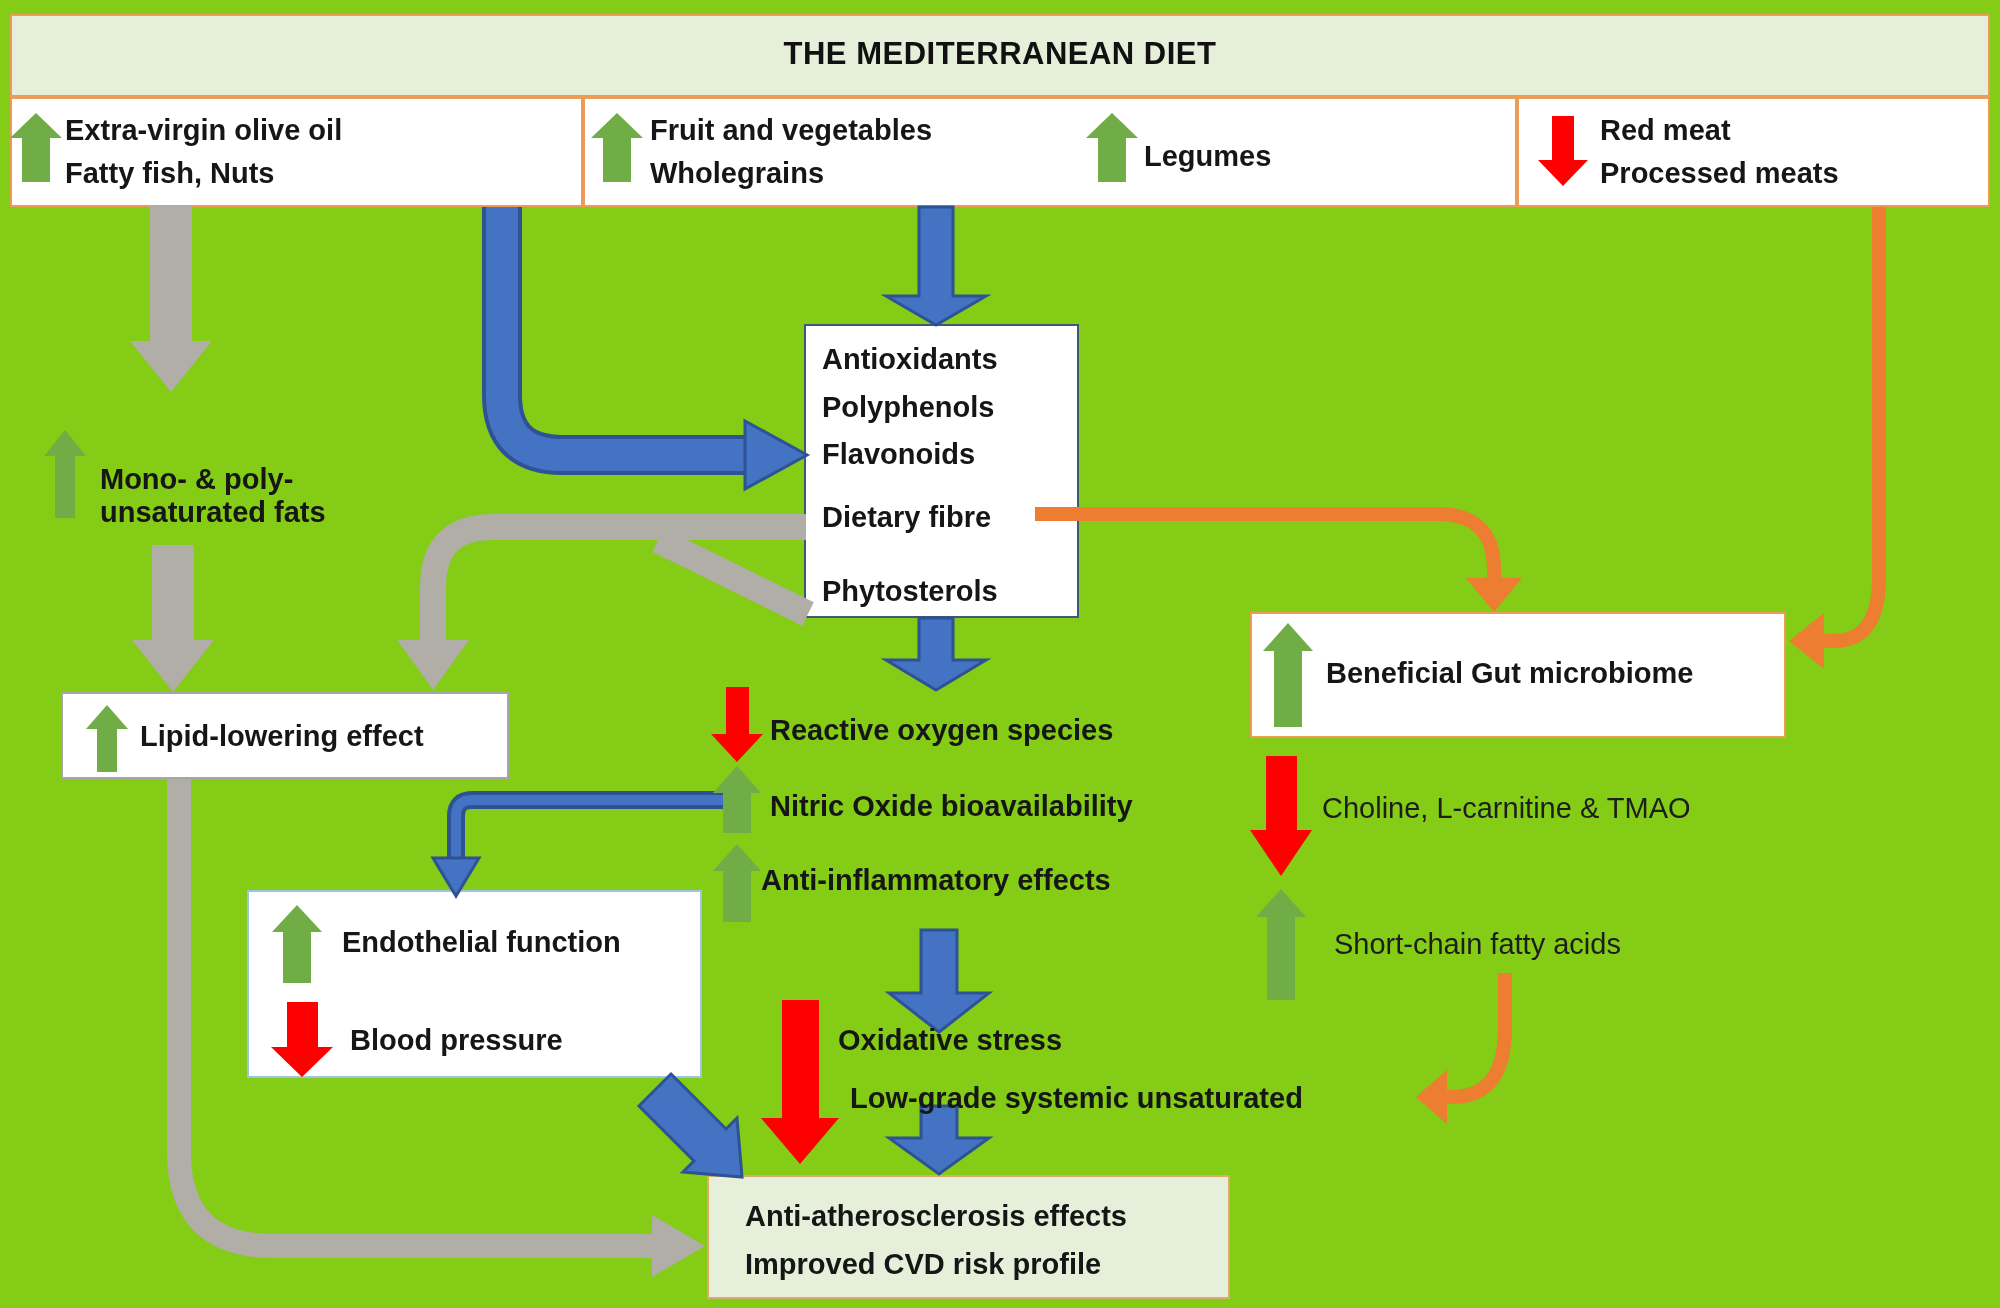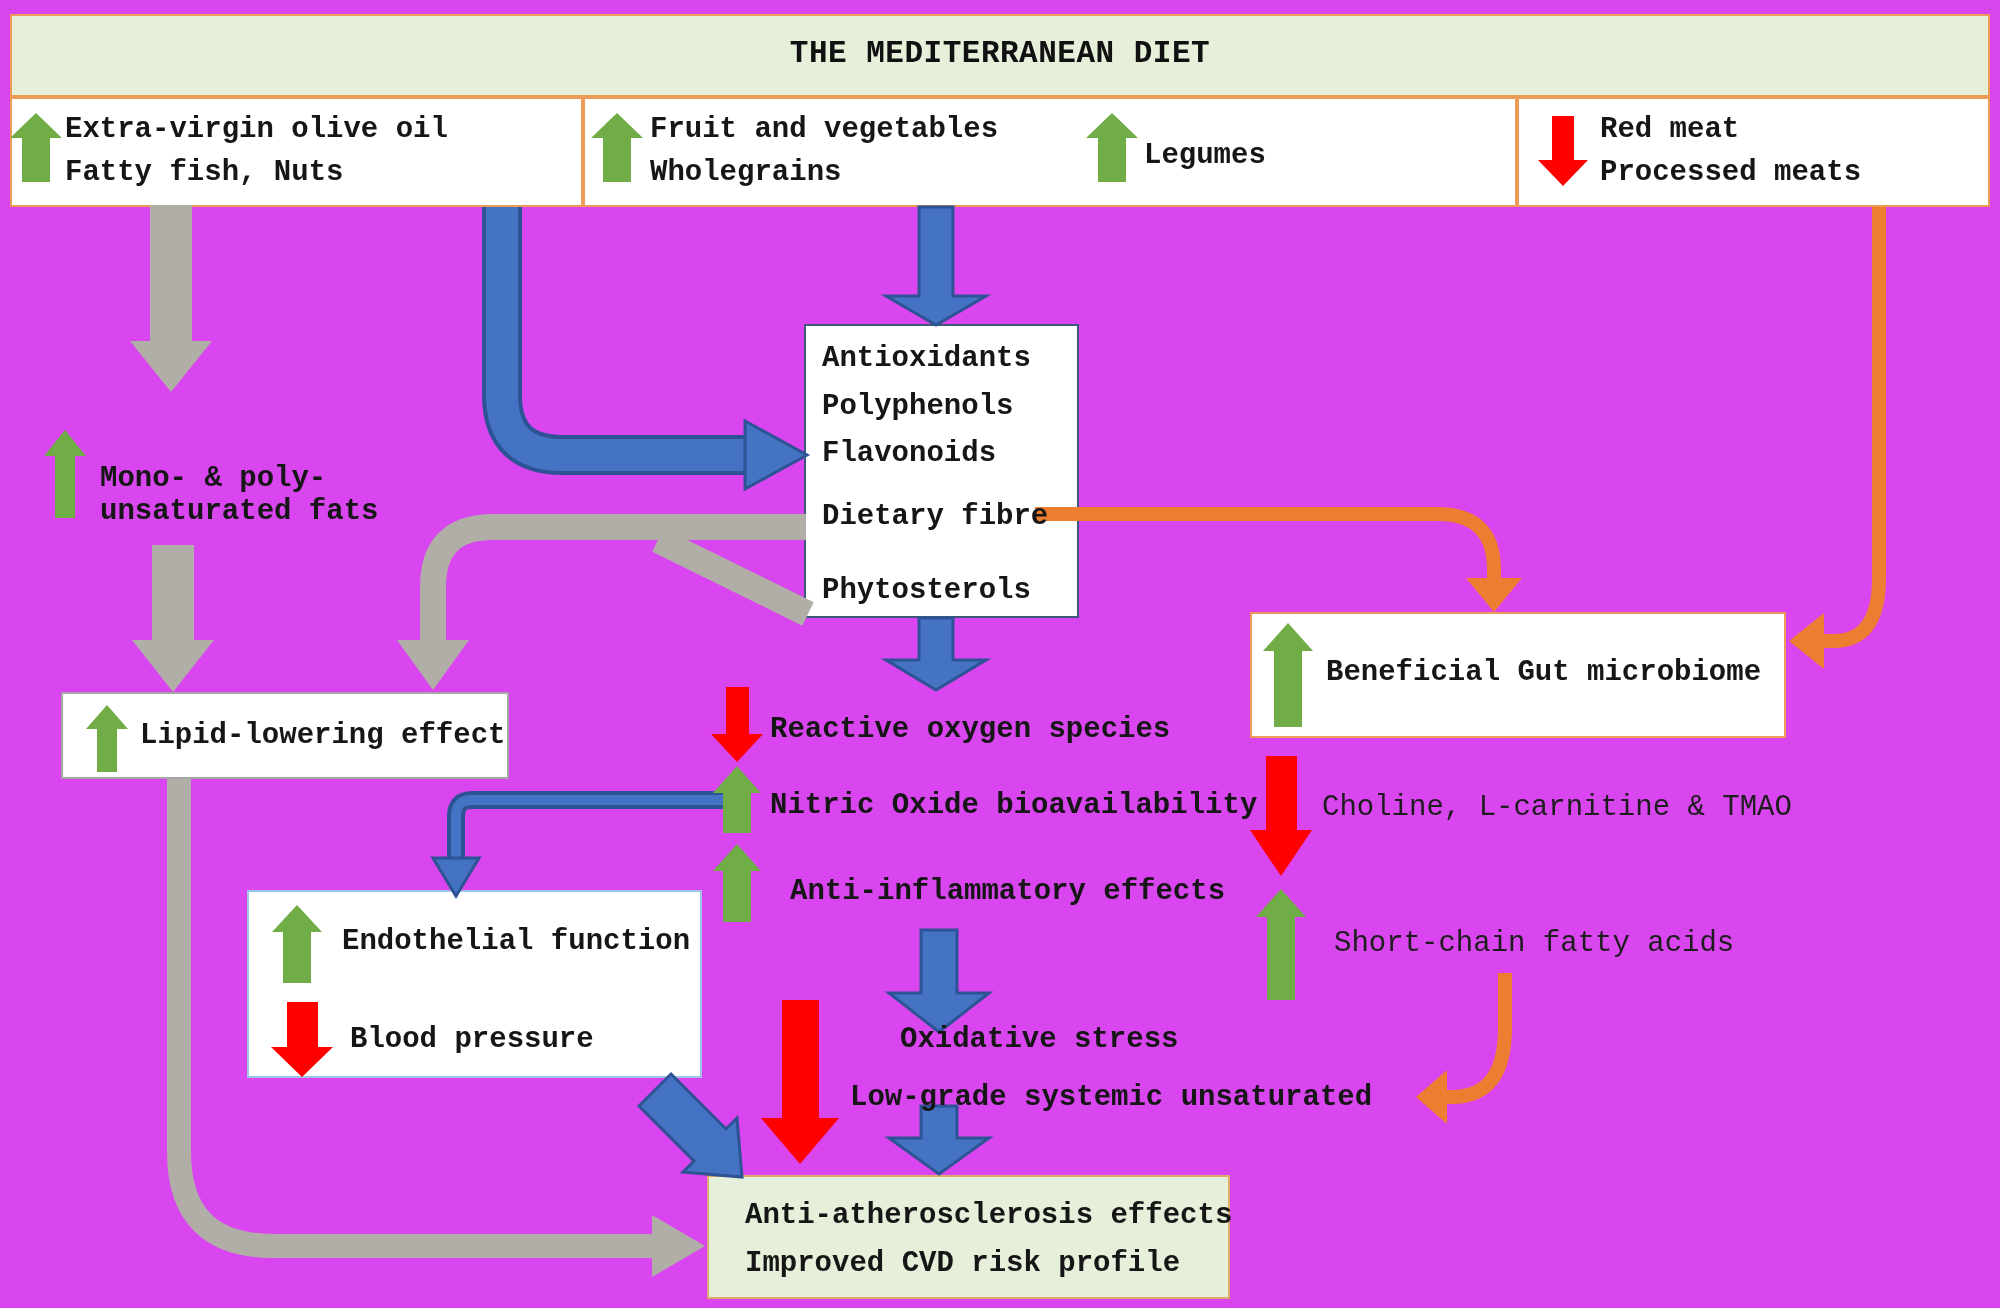--- a/index.html
+++ b/index.html
@@ -1,21 +1,21 @@
 <!DOCTYPE html>
 <html style="--green_arrow: #70ad47; --red_arrow: #fe0000; --blue_arrow: #4573c4; --blue_arrow_edge: #2e5395; --gray_arrow: #b1ada7; --orange_arrow: #ed7d31; --box_tint: #e6efda; --orange_border: #ec9c56; --outcome_border: #dcaa6a; --antiox_border: #3f5877; --endo_border: #9dc3e6; --gray_border: #a6a6a6;"><head>
 <meta charset="utf-8">
 <style>
   html,body{margin:0;padding:0;background:#ffffff;}
   .canvas{
     position:relative;
     width:2000px;
     height:1308px;
-    background:#d946ef;
-    font-family:Liberation Mono, monospace;
+    background:#84cc16;
+    font-family:Liberation Sans, sans-serif;
     overflow:hidden;
   }
   .box{position:absolute;box-sizing:border-box;background:#ffffff;}
   .tintbox{background:var(--box_tint);}
   .orange-border{border:2px solid var(--orange_border);}
   .arrows{position:absolute;left:0;top:0;width:2000px;height:1308px;}
   .txt{
     position:absolute;
     white-space:nowrap;
     font-weight:bold;
@@ -120,24 +120,24 @@
   <div class="txt" style="left:822px;top:436px;">Flavonoids</div>
   <div class="txt" style="left:822px;top:499px;">Dietary fibre</div>
   <div class="txt" style="left:822px;top:573px;">Phytosterols</div>
 
   <div class="txt" style="left:1326px;top:655px;">Beneficial Gut microbiome</div>
   <div class="txt reg" style="left:1322px;top:790px;">Choline, L-carnitine &amp; TMAO</div>
   <div class="txt reg" style="left:1334px;top:926px;">Short-chain fatty acids</div>
 
   <div class="txt" style="left:770px;top:788px;">Nitric Oxide bioavailability</div>
   <div class="txt" style="left:770px;top:712px;">Reactive oxygen species</div>
-  <div class="txt" style="left:790px;top:862px;margin-top:12px;">Anti-inflammatory effects</div>
+  <div class="txt" style="left:761px;top:862px;">Anti-inflammatory effects</div>
 
   <div class="txt" style="left:342px;top:924px;">Endothelial function</div>
   <div class="txt" style="left:350px;top:1022px;">Blood pressure</div>
 
-  <div class="txt" style="left:900px;top:1022px;">Oxidative stress</div>
+  <div class="txt" style="left:838px;top:1022px;">Oxidative stress</div>
   <div class="txt" style="left:850px;top:1080px;">Low-grade systemic unsaturated</div>
 
   <div class="txt" style="left:745px;top:1198px;">Anti-atherosclerosis effects</div>
   <div class="txt" style="left:745px;top:1246px;">Improved CVD risk profile</div>
 
 </div>
 
 </body></html>

